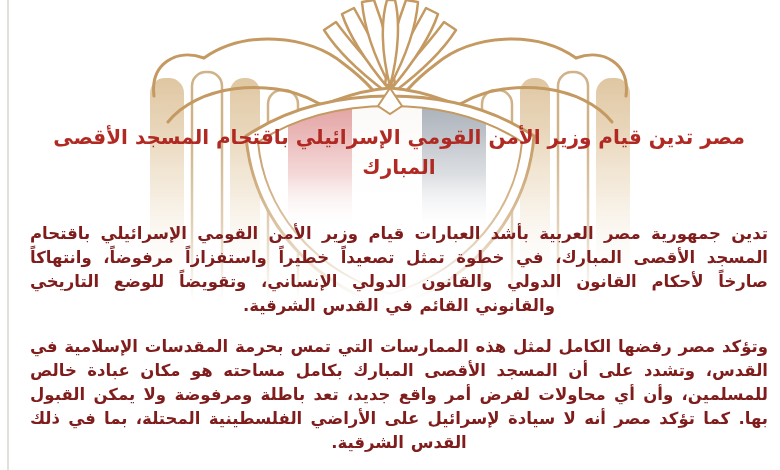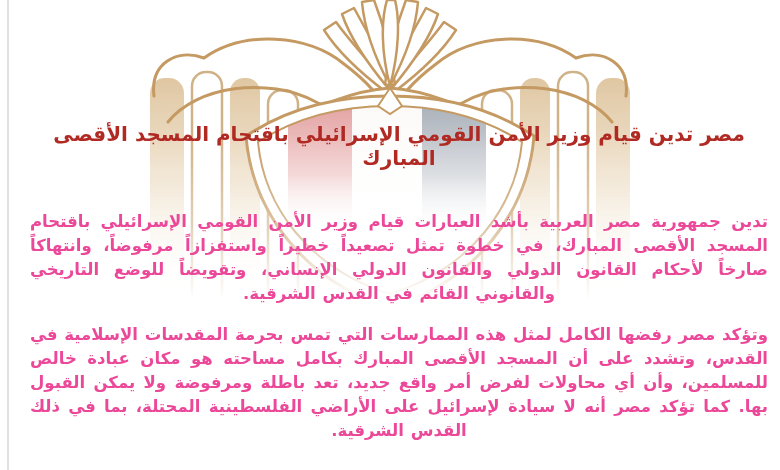--- a/index.html
+++ b/index.html
@@ -24,34 +24,34 @@
   .content {
     position:absolute; inset:0;
     padding:122px 12px 0 30px;
     direction:rtl;
     z-index:2;
   }
   .headline {
     margin:0 6px 40px 6px;
     text-align:center;
     font-size:20px;
-    line-height:24px;
+    line-height:30px;
     font-weight:700;
     color:#b02a23;
     letter-spacing:0;
   }
   .para {
     margin:0 0 17px 0;
     text-align:justify;
     text-align-last:center;
     -moz-text-align-last:center;
     font-size:16.5px;
     line-height:24px;
     font-weight:700;
-    color:#ec4899;
+    color:#7f1d1d;
     word-spacing:1px;
   }
 </style>
 </head>
 <body>
 
 <div class="page">
 
   <div class="edge-line"></div>
 

